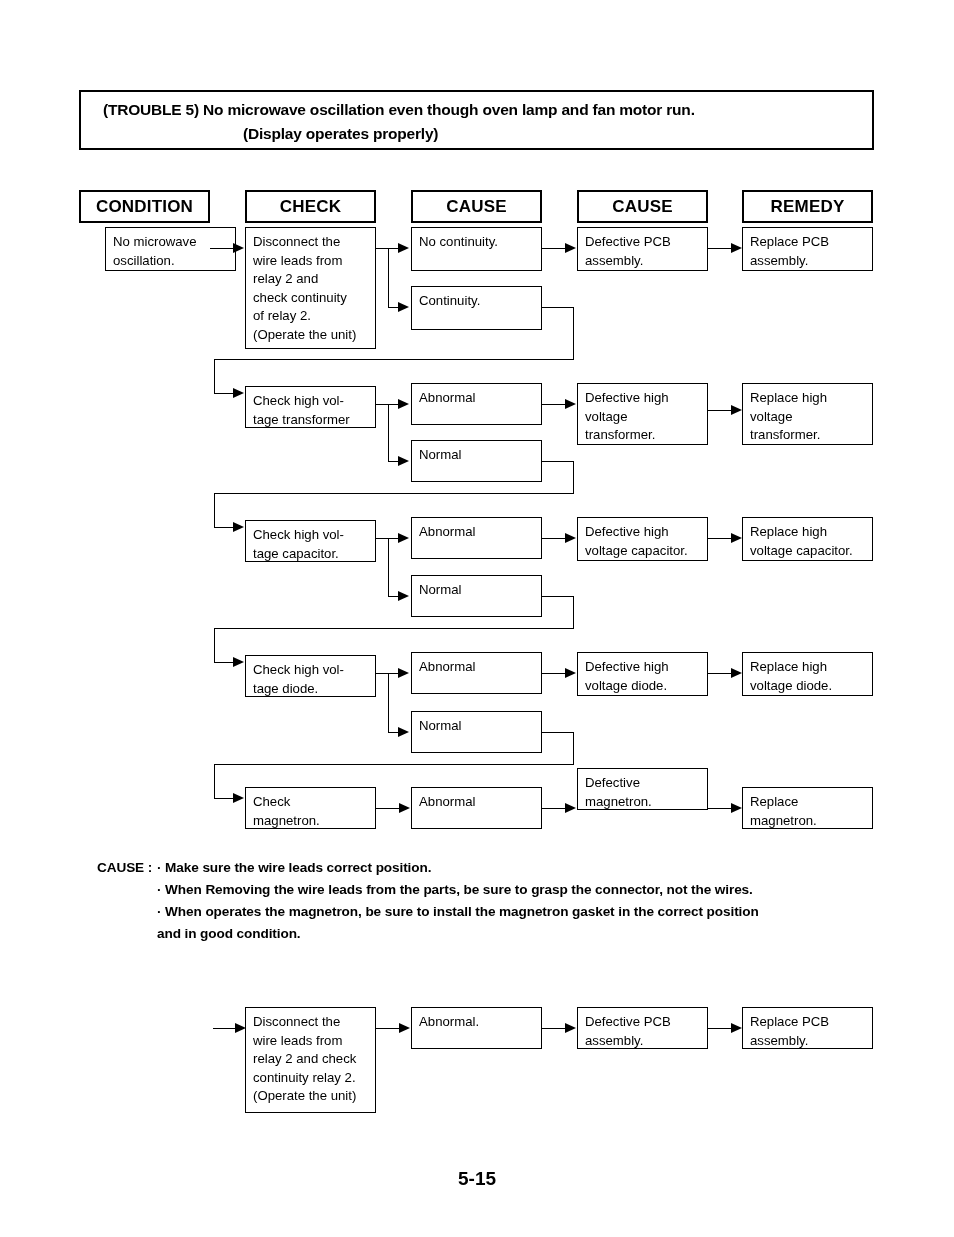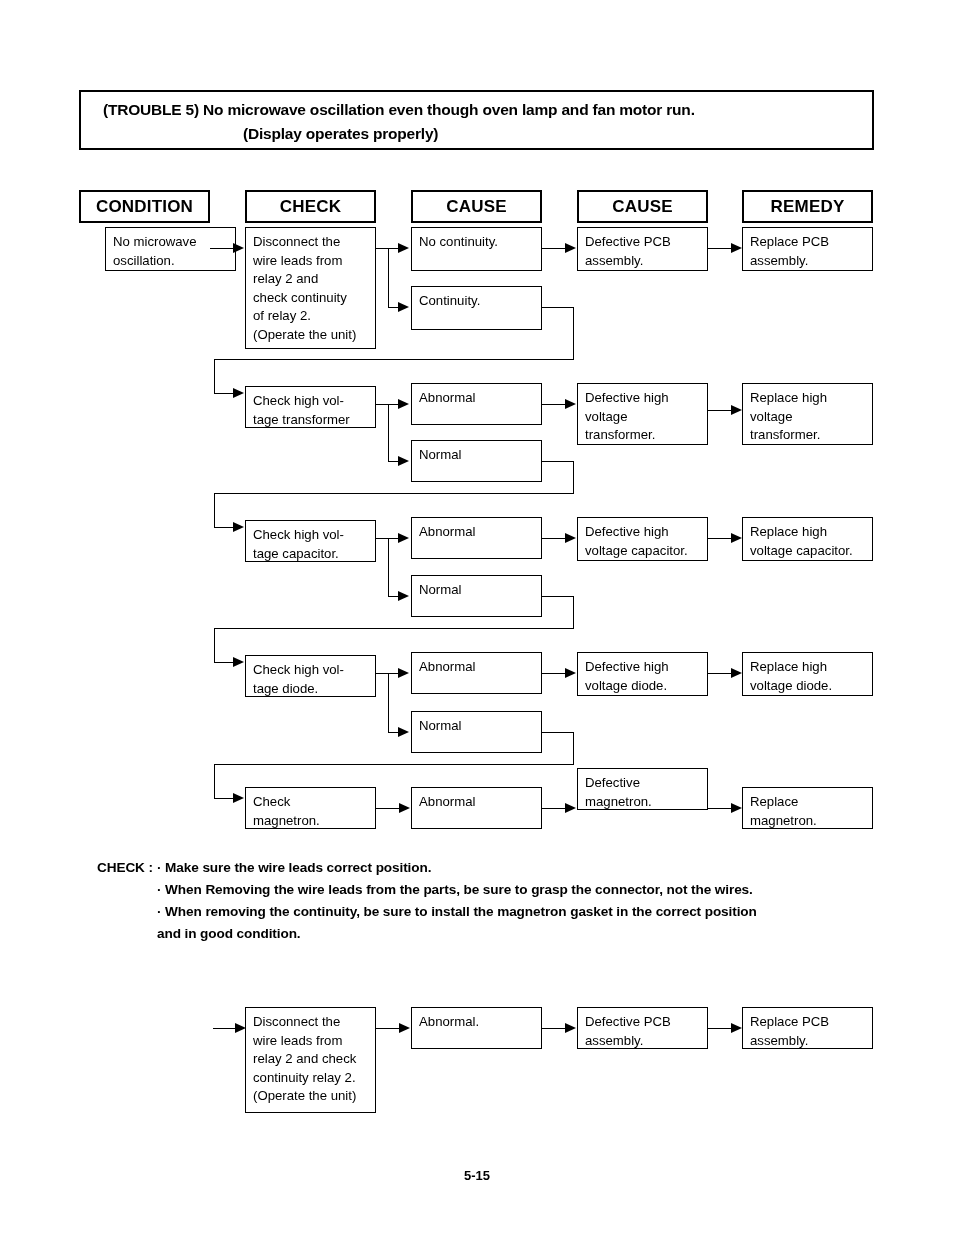--- a/index.html
+++ b/index.html
@@ -82,21 +82,21 @@
     letter-spacing: -0.1px;
     white-space: nowrap;
   }
 
   
   .folio {
     position: absolute;
     left: 0; top: 1168px;
     width: 954px;
     text-align: center;
-    font-size: 13px;
+    font-size: 19px;
     font-weight: bold;
   }
 </style>
 </head>
 <body>
 
 <div class="page">
 
   <div class="title-box">
     <div class="title-line title-line1">(TROUBLE 5) No microwave oscillation even though oven lamp and fan motor run.</div>
@@ -249,24 +249,24 @@
   <div class="hline" style="left:542px; top:808px; width:24px;"></div>
   <div class="arrow" style="left:565px; top:803px;"></div>
 
   <div class="box" style="left:577px; top:768px; width:131px; height:42px;">Defective
 magnetron.</div>
   <div class="hline" style="left:708px; top:808px; width:24px;"></div>
   <div class="arrow" style="left:731px; top:803px;"></div>
   <div class="box" style="left:742px; top:787px; width:131px; height:42px;">Replace
 magnetron.</div>
 
-  <div class="note" style="left:97px; top:857px;">CHECK :</div>
+  <div class="note" style="left:97px; top:857px;">CAUSE :</div>
   <div class="note" style="left:157px; top:857px;">· Make sure the wire leads correct position.</div>
   <div class="note" style="left:157px; top:879px;">· When Removing the wire leads from the parts, be sure to grasp the connector, not the wires.</div>
-  <div class="note" style="left:157px; top:901px;">· When removing the continuity, be sure to install the magnetron gasket in the correct position</div>
+  <div class="note" style="left:157px; top:901px;">· When operates the magnetron, be sure to install the magnetron gasket in the correct position</div>
   <div class="note" style="left:157px; top:923px;">  and in good condition.</div>
 
   <div class="hline" style="left:213px; top:1028px; width:23px;"></div>
   <div class="arrow" style="left:235px; top:1023px;"></div>
 
   <div class="box" style="left:245px; top:1007px; width:131px; height:106px;">Disconnect the
 wire leads from
 relay 2 and check
 continuity relay 2.
 (Operate the unit)</div>

